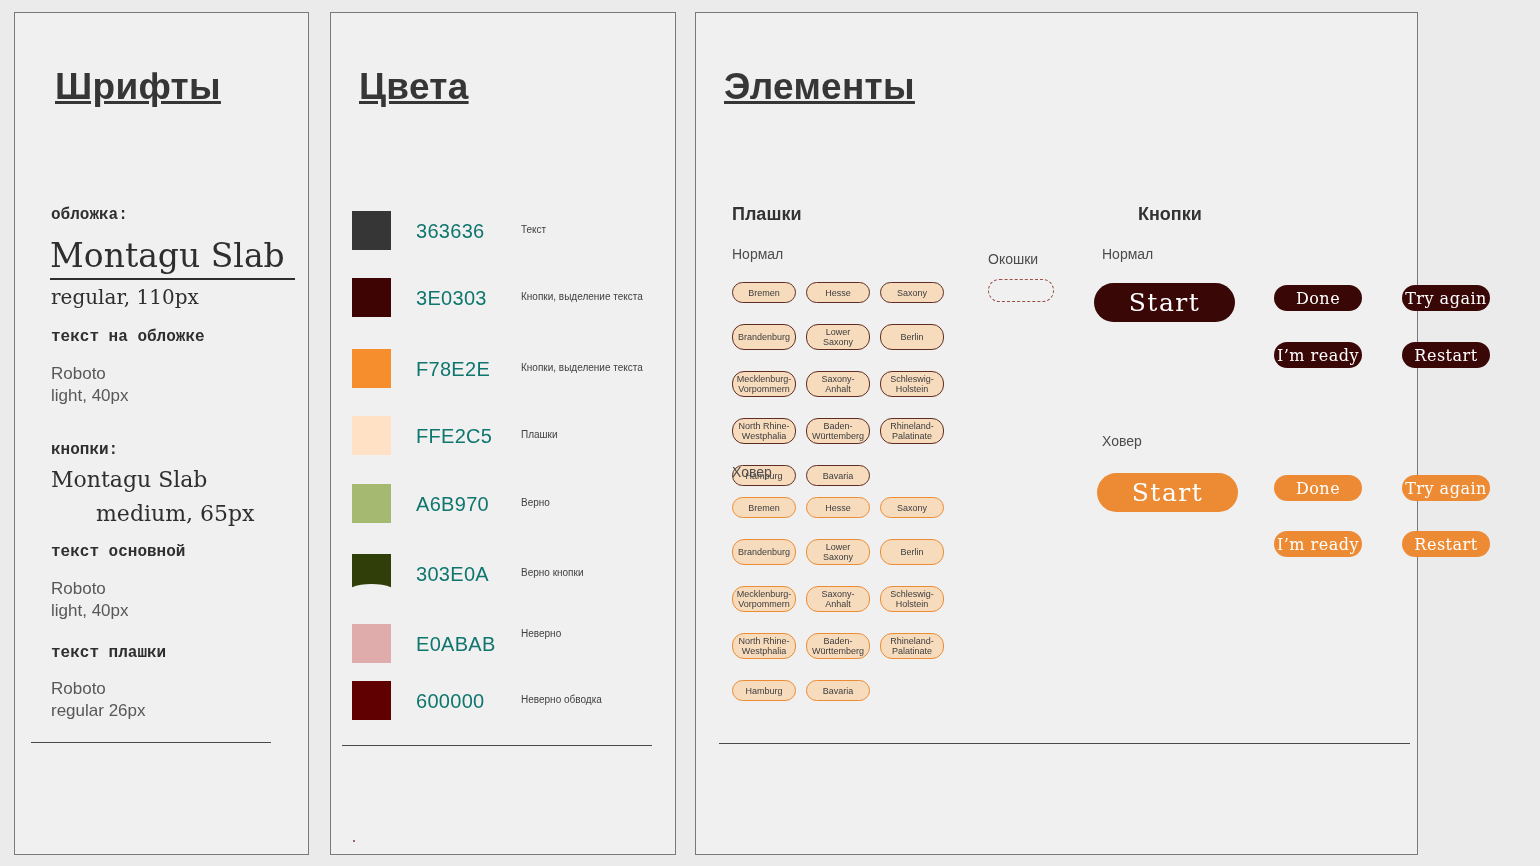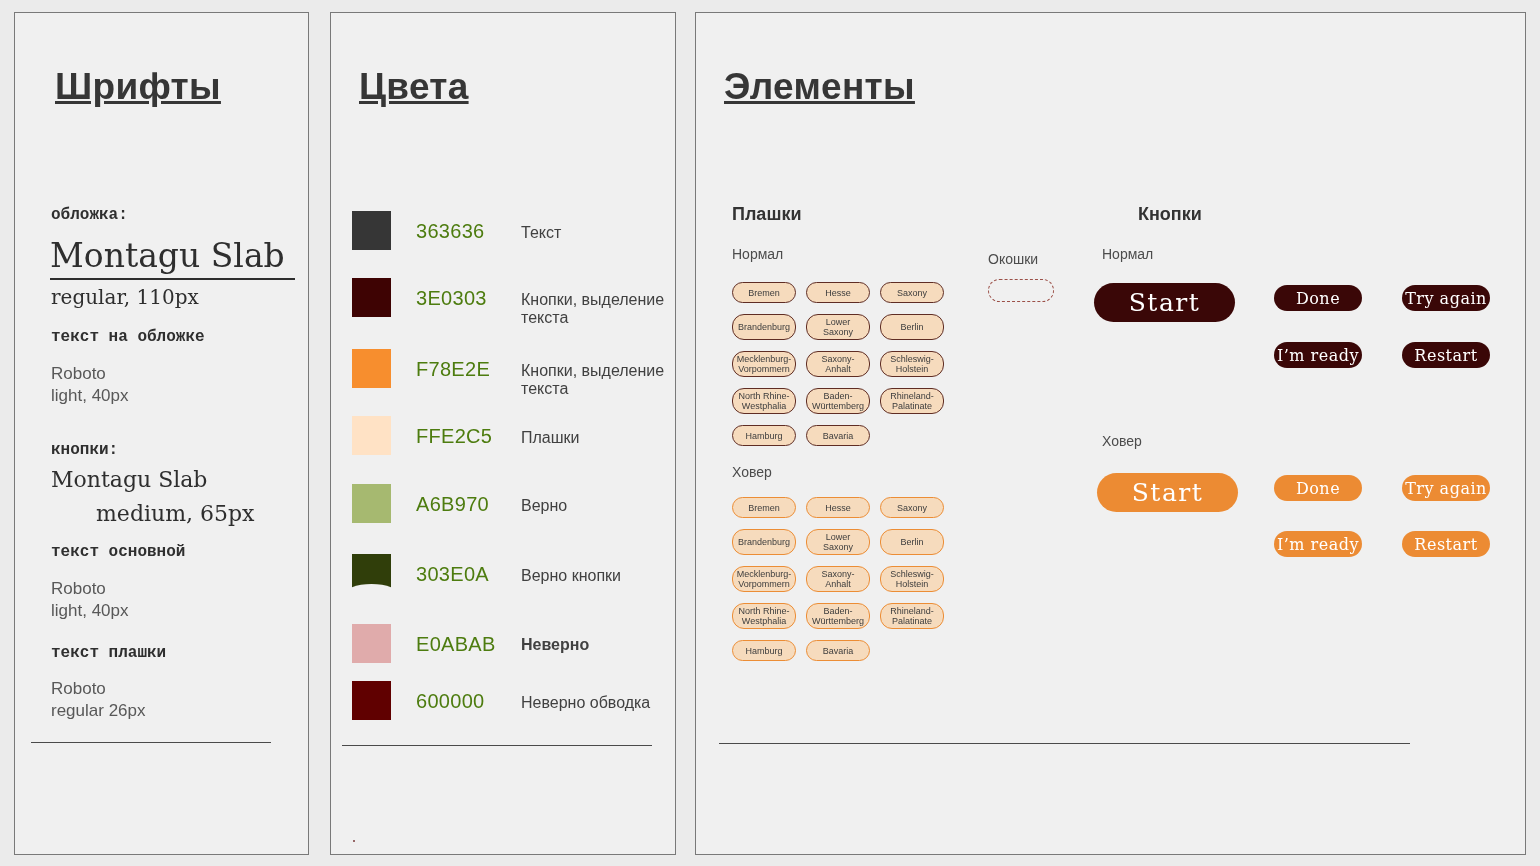--- a/index.html
+++ b/index.html
@@ -9,21 +9,21 @@
     --chip-bg:#F6DBBD; --chip-border:#5F2D24; --chip-border-hover:#EC8D35;
     --chip-text:#3D3D3D; --dashed-border:#9B5048; --rule:#4A4A4A;
   }
   *{margin:0;padding:0;box-sizing:border-box;}
   html,body{width:1540px;height:866px;}
   body{background:var(--page-bg);font-family:"Liberation Sans",sans-serif;color:var(--text-dark);}
   .stage{position:relative;width:1540px;height:866px;overflow:hidden;}
   .panel{position:absolute;top:12px;height:843px;background:var(--panel-bg);border:1.5px solid var(--panel-border);}
   .panel-fonts{left:14px;width:295px;}
   .panel-colors{left:330px;width:346px;}
-  .panel-elements{left:695px;width:831px;padding-left:24px;}
+  .panel-elements{left:695px;width:723px;padding-left:24px;}
   .abs{position:absolute;}
   .ptitle{font-size:37px;font-weight:700;color:var(--text-dark);letter-spacing:.3px;line-height:1;text-decoration:underline;}
   .rule{border-top:1.5px solid var(--rule);height:0;}
 
   
   .flabel{font-size:16px;font-weight:700;color:#2F2F2F;font-family:Liberation Mono, monospace;}
   .serif{font-family:"DejaVu Serif",serif;color:#2E2E2E;}
   .cover-font{font-size:33px;line-height:1;border-bottom:2px solid #2E2E2E;padding:0 0 6px 0;min-width:245px;display:inline-block;white-space:nowrap;}
   .cover-spec{font-size:20px;}
   .slab-mid{font-size:22px;}
@@ -31,29 +31,29 @@
 
   
   .swatch-rows{position:absolute;inset:0;}
   .swatch-row{position:absolute;left:0;width:100%;height:40px;}
   .swatch-row:nth-child(1){top:198px}.swatch-row:nth-child(2){top:265px}
   .swatch-row:nth-child(3){top:336px}.swatch-row:nth-child(4){top:403px}
   .swatch-row:nth-child(5){top:471px}.swatch-row:nth-child(6){top:541px}
   .swatch-row:nth-child(7){top:611px}.swatch-row:nth-child(8){top:668px}
   .swatch{position:absolute;left:21px;top:0;width:39px;height:39px;}
   .swatch-row:nth-child(6) .swatch::after{content:"";position:absolute;left:-8px;right:-8px;bottom:-13px;height:22px;background:var(--panel-bg);border-radius:50%;}
-  .hex{position:absolute;left:85px;top:9px;font-size:20px;color:#4d7c0f;letter-spacing:.3px;}
-  .usage{position:absolute;left:190px;top:13px;font-size:16px;color:#414141;}
-  .swatch-row:nth-child(7) .usage{top:12px;font-weight:bold;}
+  .hex{position:absolute;left:85px;top:9px;font-size:20px;color:#0f766e;letter-spacing:.3px;}
+  .usage{position:absolute;left:190px;top:13px;font-size:10px;color:#414141;}
+  .swatch-row:nth-child(7) .usage{top:4px;}
   .stray-dot{width:2px;height:2px;border-radius:50%;background:#7A3B3B;}
 
   
   .h2{font-size:18px;font-weight:700;color:#333333;}
   .sublabel{font-size:14px;color:var(--label-gray);}
-  .chips-grid{display:flex;flex-wrap:wrap;gap:11px 10px;width:220px;}
+  .chips-grid{display:flex;flex-wrap:wrap;gap:21px 10px;width:220px;}
   .chip{width:64px;min-height:21px;background:var(--chip-bg);border:1px solid var(--chip-border);border-radius:12px;
         display:flex;align-items:center;justify-content:center;text-align:center;
         font-size:9px;line-height:10px;color:var(--chip-text);padding:2px 3px;}
   .chips-grid.hover .chip{border-color:var(--chip-border-hover);}
   .window-slot{width:66px;height:23px;border:1px dashed var(--dashed-border);border-radius:12px;}
   .btn{display:flex;align-items:center;justify-content:center;color:#FFFFFF;
        font-family:"DejaVu Serif",serif;font-weight:400;background:var(--btn-dark);}
   .btn.orange{background:var(--btn-orange);}
   .btn-start{width:141px;height:39px;border-radius:20px;font-size:25px;letter-spacing:1.5px;}
   .btn-small{width:88px;height:26px;border-radius:13px;font-size:16px;letter-spacing:.5px;}

